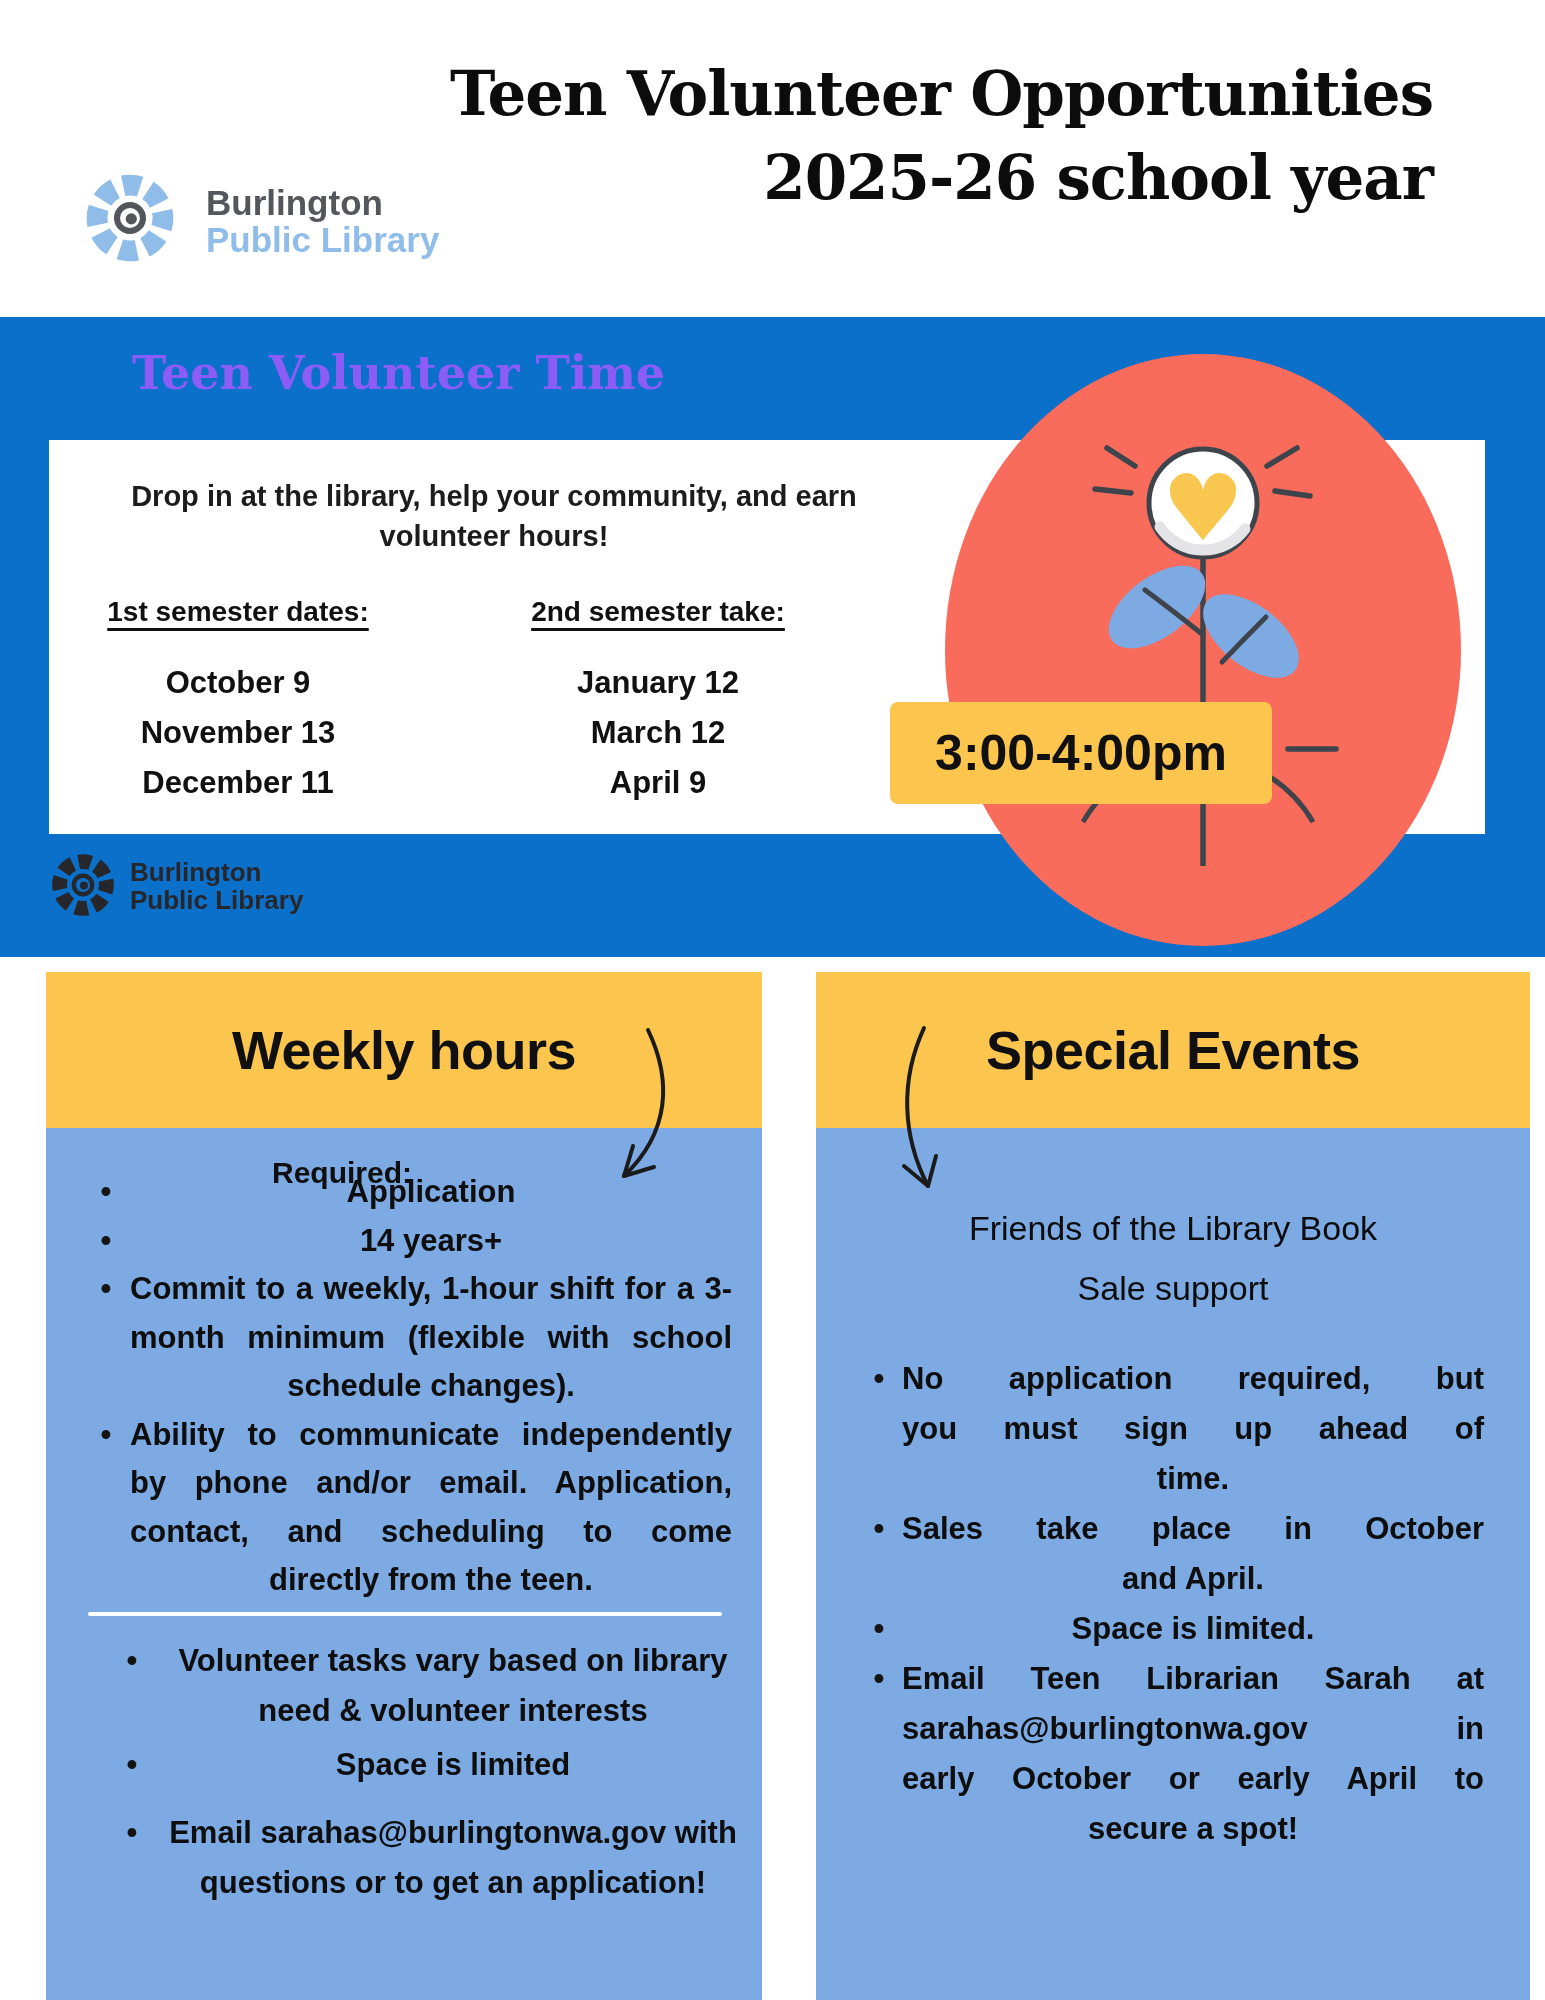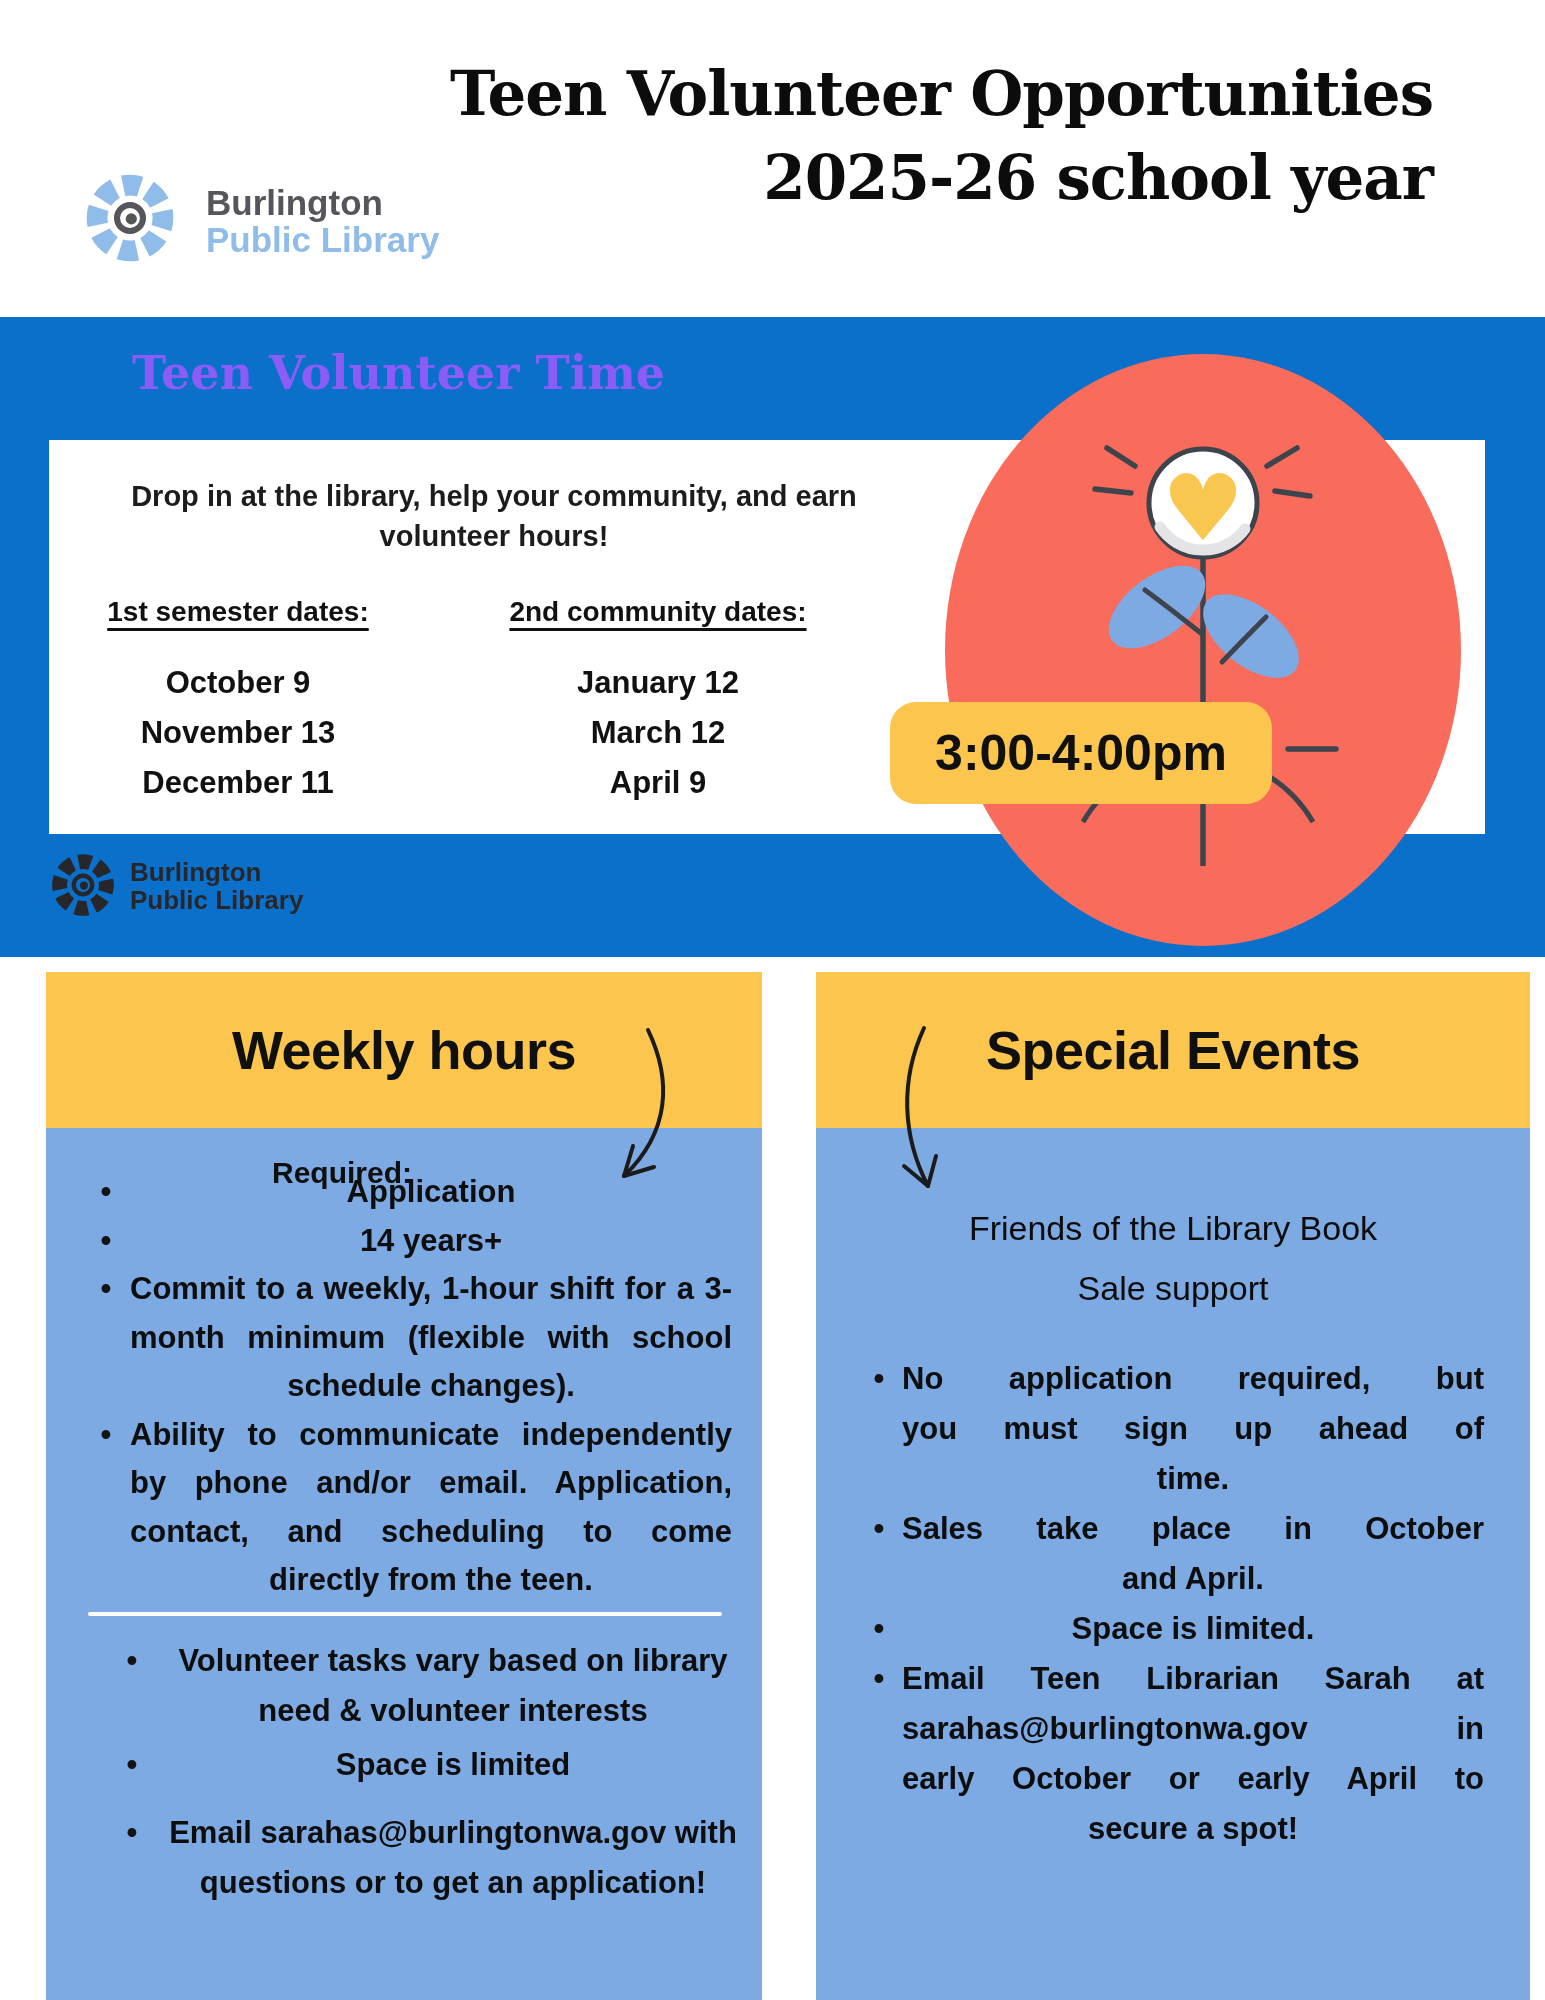--- a/index.html
+++ b/index.html
@@ -54,21 +54,21 @@
     text-decoration:underline;text-decoration-thickness:3px;text-underline-offset:7px;
   }
   .sem-dates{margin-top:30px;font-size:31px;font-weight:bold;line-height:50px;color:#111;}
   .red-ellipse{
     position:absolute;left:945px;top:354px;width:516px;height:592px;
     border-radius:50%;background:var(--coral);z-index:2;
   }
   .flower-svg{position:absolute;left:1020px;top:400px;width:400px;height:480px;z-index:3;}
   .time-badge{
     position:absolute;left:890px;top:702px;width:382px;height:102px;z-index:4;
-    background:var(--yellow);border-radius:26px;
+    background:var(--yellow);border-radius:8px;
     display:flex;align-items:center;justify-content:center;
     font-size:50px;font-weight:bold;color:#101010;letter-spacing:0;
   }
   
   .panel{position:absolute;top:972px;height:1180px;z-index:1;}
   .panel-left{left:46px;width:716px;}
   .panel-right{left:816px;width:714px;}
   .panel-head{
     position:absolute;left:0;top:0;right:0;height:156px;background:var(--yellow);
     display:flex;align-items:center;justify-content:center;
@@ -131,21 +131,21 @@
     </div>
     <div class="sem sem-1">
       <div class="sem-head">1st semester dates:</div>
       <div class="sem-dates">
         <div>October 9</div>
         <div>November 13</div>
         <div>December 11</div>
       </div>
     </div>
     <div class="sem sem-2">
-      <div class="sem-head">2nd community dates:</div>
+      <div class="sem-head">2nd semester take:</div>
       <div class="sem-dates">
         <div>January 12</div>
         <div>March 12</div>
         <div>April 9</div>
       </div>
     </div>
   </div>
 
   <div class="red-ellipse"></div>
 

